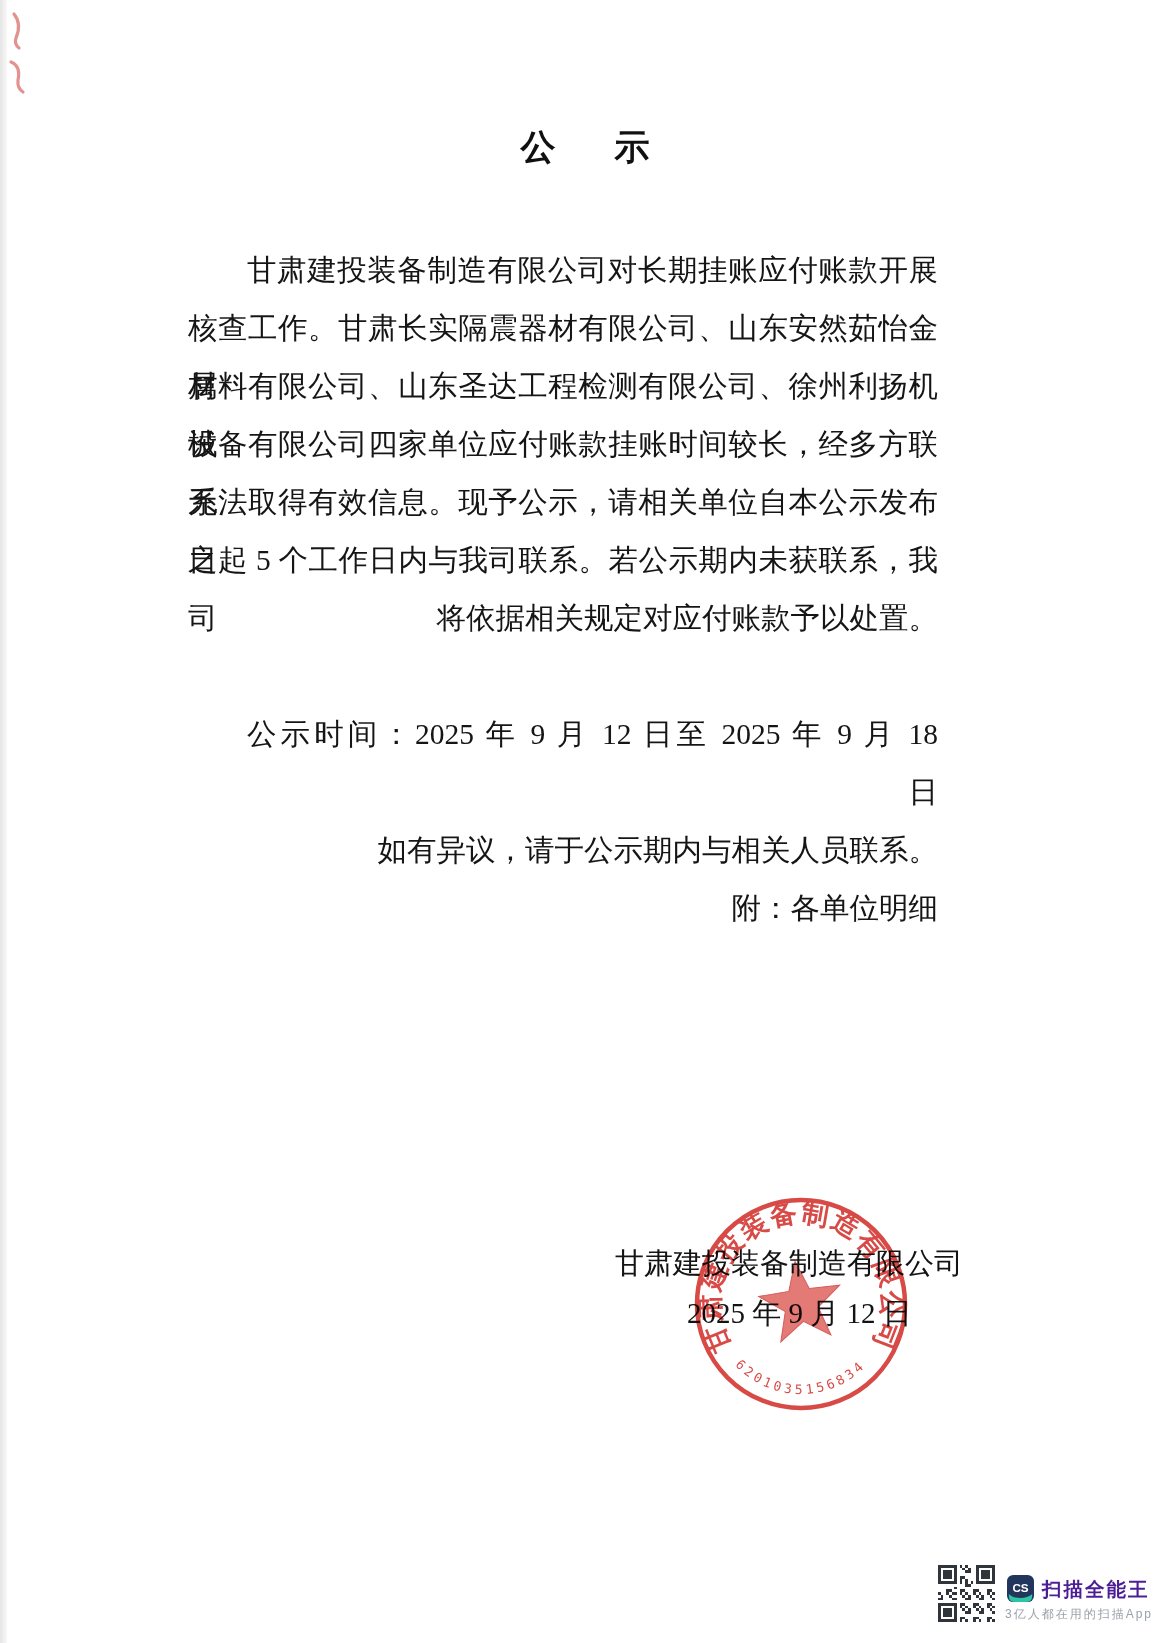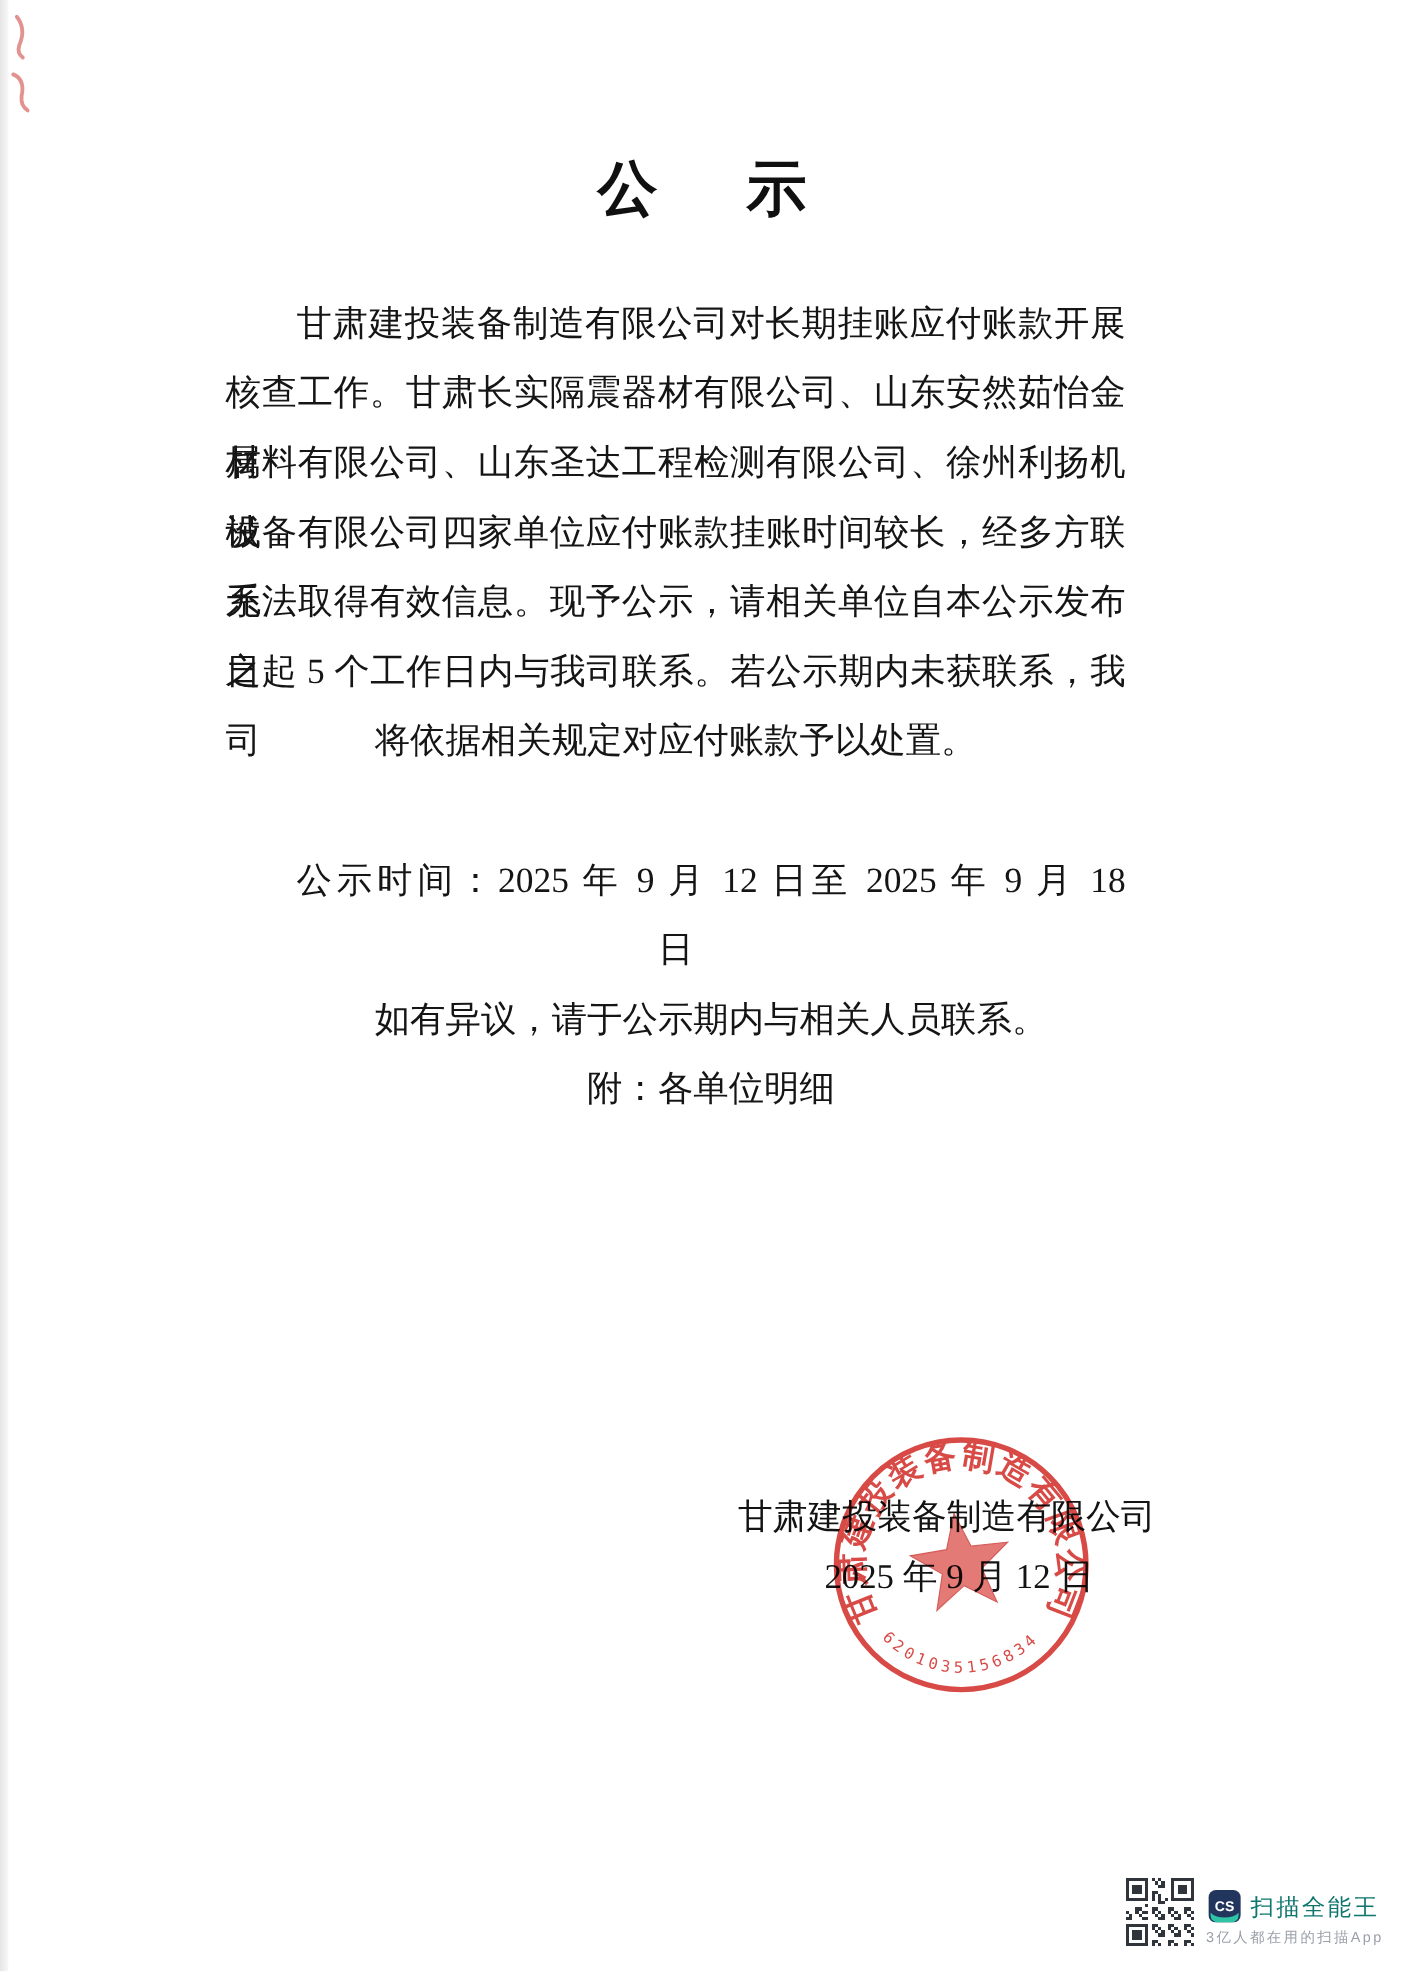--- a/index.html
+++ b/index.html
@@ -2,41 +2,41 @@
 <html><head>
 <meta charset="utf-8">
 <style>
   html,body{margin:0;padding:0;background:#ffffff;}
   .page{position:relative;width:1170px;height:1643px;background:#ffffff;overflow:hidden;
         font-family:"Liberation Serif","DejaVu Serif",serif;color:#151515;}
   .scan-edge{position:absolute;left:0;top:0;width:7px;height:100%;
         background:linear-gradient(to right,#e5e5e5,#f8f8f8);}
   .corner-marks{position:absolute;left:6px;top:8px;opacity:.55;}
   .title{position:absolute;top:124px;left:0;width:100%;text-align:center;
-        font-size:50px;font-weight:700;letter-spacing:12px;padding-left:12px;box-sizing:border-box;color:#101010;}
+        font-size:35px;font-weight:700;letter-spacing:12px;padding-left:12px;box-sizing:border-box;color:#101010;}
   .docbody{position:absolute;left:188px;top:241px;width:750px;font-family:Liberation Serif, serif;}
-  .doc-line{height:58px;line-height:58px;font-size:29.5px;text-align:center;white-space:normal;overflow:visible;}
+  .doc-line{height:58px;line-height:58px;font-size:29.5px;text-align:right;white-space:normal;overflow:visible;}
   .doc-line.j{text-align:justify;text-align-last:justify;text-justify:inter-character;}
   .doc-line.ind{text-indent:59px;}
   .sig-company{position:absolute;left:615px;top:1244px;font-size:29px;color:#131313;}
   .sig-date{position:absolute;left:687px;top:1294px;font-size:29px;color:#131313;}
   .seal-wrap{position:absolute;left:691px;top:1194px;width:220px;height:220px;
         mix-blend-mode:multiply;opacity:.92;}
   .seal-ring{fill:none;stroke:#d43a36;stroke-width:4.5;}
   .seal-star{fill:#dd5550;opacity:.85;stroke:#c9302c;stroke-width:1;}
   .seal-text{font-family:"Liberation Serif","DejaVu Serif",serif;font-size:27px;font-weight:700;
         fill:#d43a36;letter-spacing:2px;}
   .seal-serial{font-family:"DejaVu Sans Mono","Liberation Mono",monospace;font-size:13px;
         fill:#d43a36;letter-spacing:3.5px;}
   .wm{position:absolute;left:935px;top:1563px;width:215px;height:68px;
         font-family:"Liberation Sans","DejaVu Sans",sans-serif;}
   .wm-qr{position:absolute;left:3px;top:2px;width:57px;height:57px;shape-rendering:crispEdges;}
   .wm-logo{position:absolute;left:72px;top:12px;width:27px;height:27px;}
-  .wm-name{position:absolute;left:107px;top:13px;font-size:19.5px;font-weight:400;
-        color:#0f766e;letter-spacing:2px;white-space:nowrap;}
+  .wm-name{position:absolute;left:107px;top:13px;font-size:19.5px;font-weight:700;
+        color:#4c1d95;letter-spacing:2px;white-space:nowrap;}
   .wm-tag{position:absolute;left:70px;top:43px;font-size:12px;color:#9aa0a9;
         letter-spacing:2px;white-space:nowrap;}
 </style>
 </head>
 <body>
 
 <div class="page">
 
   <div class="scan-edge"></div>
 

